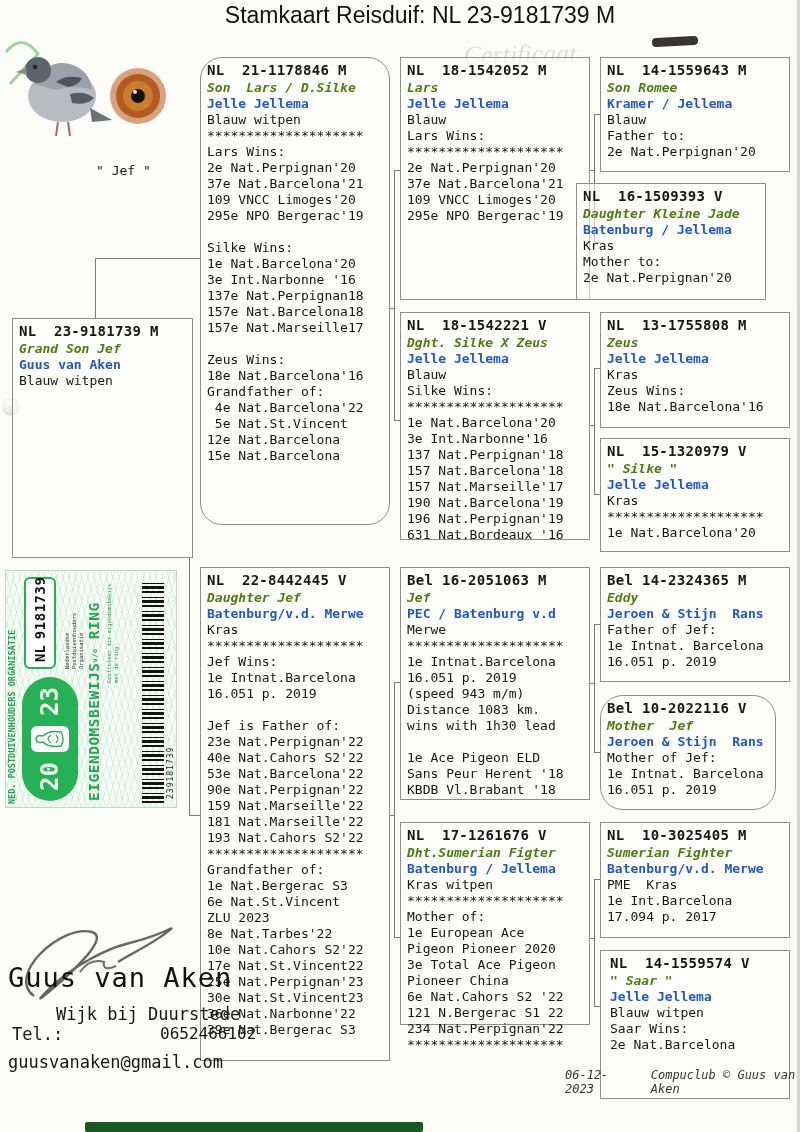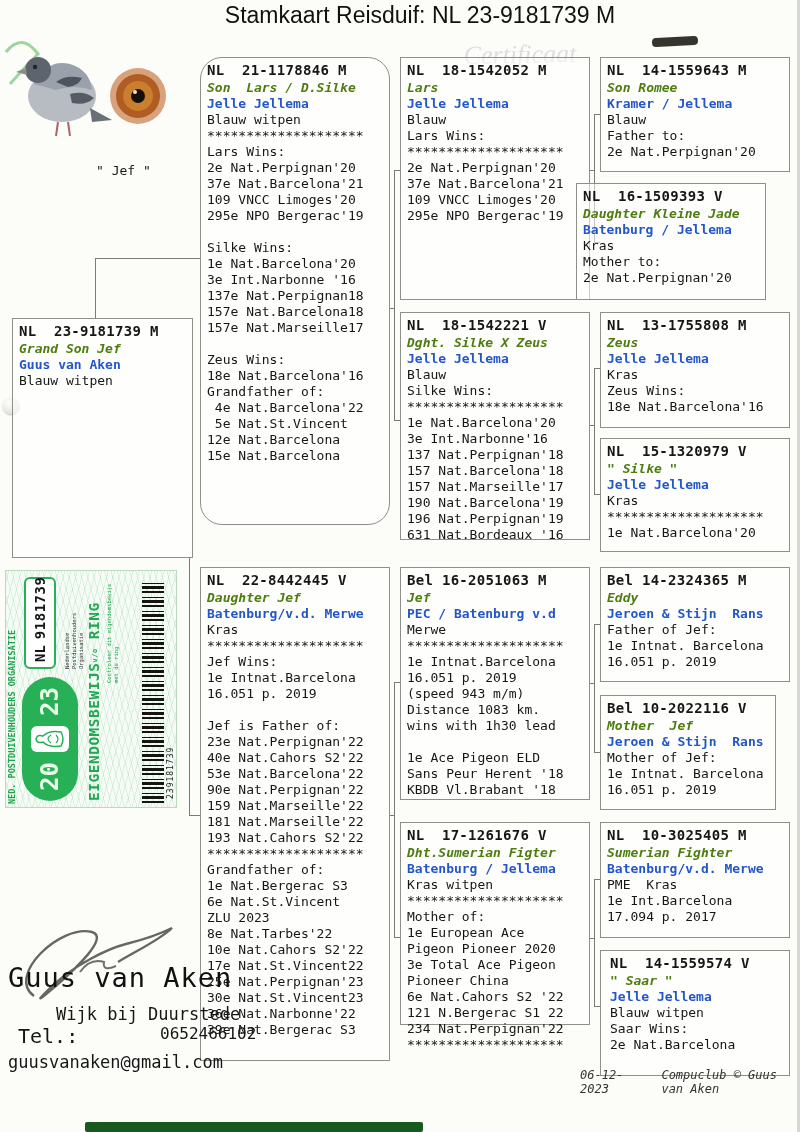--- a/index.html
+++ b/index.html
@@ -31,24 +31,24 @@
            border-radius:6px;display:flex;align-items:center;gap:6px;padding:0 5px;box-sizing:border-box;}
   .ringbox .cc{font-weight:bold;font-size:14px;}
   .ringbox .rn{font-weight:bold;font-size:14px;letter-spacing:.5px;}
   .npo-words{position:absolute;left:138px;top:58px;width:94px;font-size:5.5px;color:#333;line-height:7px;}
   .card-note{position:absolute;right:2px;top:100px;width:110px;color:#1ea44d;font-size:5.5px;line-height:6.5px;}
   .barcode{position:absolute;left:4px;bottom:12px;width:224px;height:22px;
            background:repeating-linear-gradient(90deg,#15140f 0 2px,transparent 2px 4px,#15140f 4px 7px,transparent 7px 9px,#15140f 9px 10px,transparent 10px 14px);}
   .barcode-num{position:absolute;left:8px;bottom:1px;font-size:8px;letter-spacing:1px;color:#222;}
   .owner-name{position:absolute;left:8px;top:962px;font-size:27px;letter-spacing:1px;color:#111;}
   .owner-city{position:absolute;left:56px;top:1004px;font-size:17px;}
-  .owner-tel-label{position:absolute;left:18px;top:1024px;font-size:20px;}
+  .owner-tel-label{position:absolute;left:12px;top:1024px;font-size:17px;}
   .owner-tel{position:absolute;left:160px;top:1024px;font-size:16px;}
   .owner-email{position:absolute;left:8px;top:1052px;font-size:17px;}
-  .footer{position:absolute;left:565px;top:1068px;font-size:12px;font-style:italic;color:#333;display:flex;gap:26px;margin-left:15px;}
+  .footer{position:absolute;left:565px;top:1068px;font-size:12px;font-style:italic;color:#333;display:flex;gap:26px;}
   
   .smudge{position:absolute;left:652px;top:37px;width:46px;height:9px;background:#36352d;border-radius:4px;transform:rotate(-3deg);}
   .ghost{position:absolute;left:405px;top:40px;width:230px;text-align:center;color:rgba(140,140,150,.28);
          font-family:"Liberation Serif",serif;font-style:italic;font-size:26px;transform:rotate(-1deg);}
   .whiteball{position:absolute;left:3px;top:398px;width:16px;height:16px;border-radius:50%;
              background:radial-gradient(circle at 35% 30%,#fff,#e4e2de 70%,#c9c7c2);box-shadow:0 1px 2px rgba(0,0,0,.25);}
   .greenbar{position:absolute;left:85px;top:1122px;width:338px;height:10px;background:#17591f;border-radius:2px;}
   .edge-right{position:absolute;right:0;top:0;width:3px;height:1132px;background:#d8d6d0;}
 </style>
 </head>
@@ -272,37 +272,37 @@
 1e Nat.Barcelona'20</div>
   </div>
   <div class="pbox" style="left:600px;top:567px;width:190px;height:115px;">
     <div class="hd">Bel 14-2324365 M</div>
     <div class="red">Eddy</div>
     <div class="blue">Jeroen &amp; Stijn  Rans</div>
     <div class="bodytxt">Father of Jef:
 1e Intnat. Barcelona
 16.051 p. 2019</div>
   </div>
-  <div class="pbox" style="left:600px;top:695px;width:176px;height:115px;">
+  <div class="pbox" style="left:600px;top:695px;width:176px;height:115px;border-radius:23px;">
     <div class="hd">Bel 10-2022116 V</div>
     <div class="red">Mother  Jef</div>
     <div class="blue">Jeroen &amp; Stijn  Rans</div>
     <div class="bodytxt">Mother of Jef:
 1e Intnat. Barcelona
 16.051 p. 2019</div>
   </div>
   <div class="pbox" style="left:600px;top:822px;width:190px;height:116px;">
     <div class="hd">NL  10-3025405 M</div>
     <div class="red">Sumerian Fighter</div>
     <div class="blue">Batenburg/v.d. Merwe</div>
     <div class="bodytxt">PME  Kras
 1e Int.Barcelona
 17.094 p. 2017</div>
   </div>
-  <div class="pbox" style="left:600px;top:950px;width:190px;height:126px;padding-left:9px;">
+  <div class="pbox" style="left:600px;top:950px;width:190px;height:149px;padding-left:9px;">
     <div class="hd">NL  14-1559574 V</div>
     <div class="red">" Saar "</div>
     <div class="blue">Jelle Jellema</div>
     <div class="bodytxt">Blauw witpen
 Saar Wins:
 2e Nat.Barcelona</div>
   </div>
 
   <div class="card">
     <div class="card-inner">

